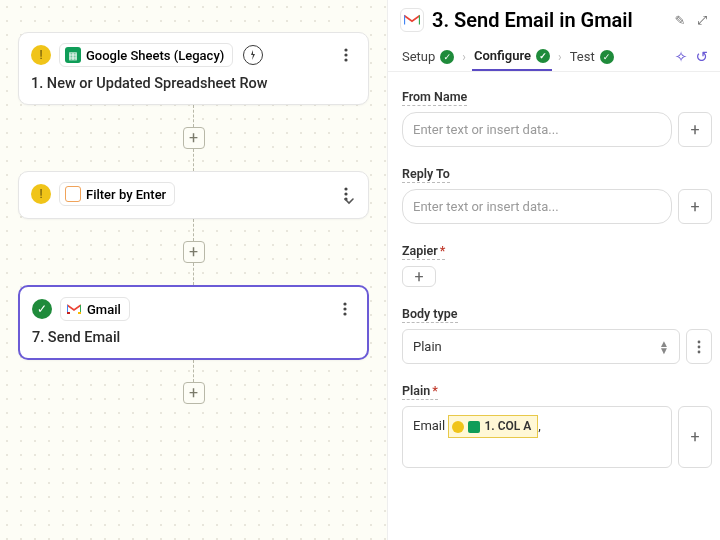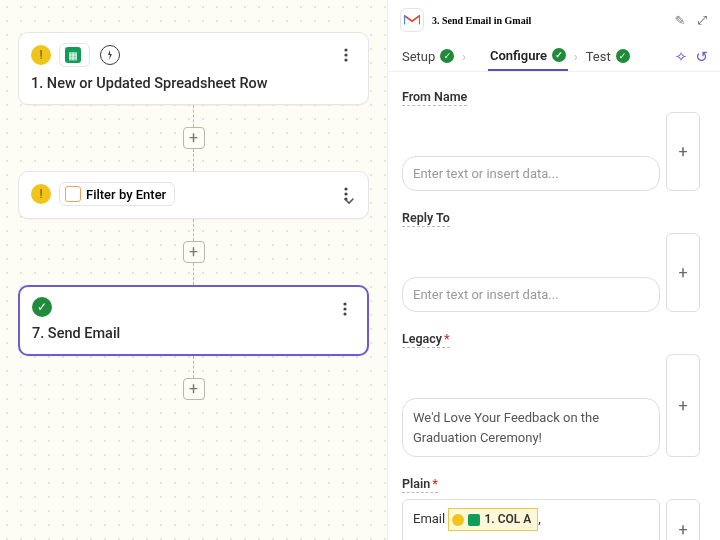--- a/index.html
+++ b/index.html
@@ -22,35 +22,35 @@
   .card-kebab{ position:absolute; top:10px; right:10px; width:24px; height:24px; display:flex; align-items:center; justify-content:center; cursor:pointer; border-radius:4px;}
   .card-title{ font-size:14.5px; font-weight:550; margin-top:8px; color:#2b2b2b;}
   .card-exp{ position:absolute; right:12px; bottom:10px;}
   
   .conn{ display:flex; flex-direction:column; align-items:center;}
   .vline{ width:0; height:22px; border-left:1.5px dashed #b8b8a8;}
   .plus-node{ width:22px; height:22px; border:1.5px solid #b8b8a8; border-radius:4px; background:#fdfdf6; color:#7a7a6a; font-size:16px; line-height:19px; text-align:center;}
   
   .panel-header{ display:flex; align-items:center; gap:8px; padding:8px 10px 4px 12px;}
   .gmail-ic{ width:24px; height:24px; border:1px solid #e5e5e5; border-radius:6px; display:flex; align-items:center; justify-content:center; background:#fff;}
-  .panel-title{ font-size:10px; font-weight:600; flex:1; white-space:nowrap; overflow:hidden; text-overflow:ellipsis;font-family:Liberation Serif, serif;}
+  .panel-title{ font-size:20px; font-weight:600; flex:1; white-space:nowrap; overflow:hidden; text-overflow:ellipsis;}
   .edit-pen{ font-size:13px; color:#777;}
   .expand-btn{ font-size:12px; color:#555; letter-spacing:-1px; line-height:10px; padding:2px 4px; cursor:pointer;}
   .tabs{ display:flex; align-items:center; gap:6px; padding:6px 12px 0 12px; border-bottom:1px solid #eee; font-size:13px;}
-  .tab{ display:inline-flex; align-items:flex-start; gap:5px; padding:6px 2px; color:#444; cursor:pointer;}
-  .tab.active{ font-weight:600; border-bottom:2px solid #5b4bc4; color:#222;margin-left:16px;}
+  .tab{ display:inline-flex; align-items:center; gap:5px; padding:6px 2px; color:#444; cursor:pointer;}
+  .tab.active{ font-weight:600; border-bottom:2px solid #5b4bc4; color:#222;}
   .tab-sep{ color:#bbb; font-size:12px;}
   .check-sm{ width:14px; height:14px; border-radius:50%; background:#1f8b3b; color:#fff; font-size:9px; display:flex; align-items:center; justify-content:center;}
   .tab-actions{ margin-left:auto; display:flex; gap:8px; align-items:center; color:#6b5bd6; font-size:15px;}
-  .form{ flex:1; overflow:hidden; padding:14px 20px 0 14px;}
+  .form{ flex:1; overflow:hidden; padding:14px 8px 0 14px;}
   .field{ margin-bottom:16px;}
   .flabel{ font-size:12.5px; font-weight:600; color:#333; display:inline-block; border-bottom:1px dashed #bbb; padding-bottom:1px; margin-bottom:6px;}
   .req{ color:#c0392b; margin-left:2px;}
   .frow{ display:flex; gap:6px; align-items:stretch;}
-  .finput{ flex:1; border:1px solid #ddd; border-radius:14px; padding:9px 10px; font-size:13px; color:#555; background:#fff;margin-top:44px;}
+  .finput{ flex:1; border:1px solid #ddd; border-radius:14px; padding:9px 10px; font-size:13px; color:#555; background:#fff;}
   .finput.placeholder{ color:#9a9a9a;}
   .addbtn{ width:34px; border:1px solid #ddd; border-radius:6px; display:flex; align-items:center; justify-content:center; font-size:16px; color:#666; cursor:pointer; background:#fff;}
   .fsel{ flex:1; border:1px solid #ddd; border-radius:6px; padding:9px 10px; font-size:13px; display:flex; align-items:center; justify-content:space-between; color:#333;}
   .updown{ font-size:10px; color:#888; line-height:7px;}
   .morebtn{ width:26px; border:1px solid #ddd; border-radius:6px; display:flex; align-items:center; justify-content:center; color:#666;}
   .bodyinput{ flex:1; border:1px solid #ddd; border-radius:6px; padding:8px 10px; font-size:13px; color:#333; line-height:1.6;}
   .pill{ display:inline-flex; align-items:center; gap:4px; border:1px solid #e8c94a; background:#fff8d6; border-radius:0; padding:1px 6px 1px 3px; font-size:12px; font-weight:600; vertical-align:middle;}
   .pill .o{ width:12px;height:12px;border-radius:50%;background:#f0c419;}
   .pill .s{ width:12px;height:12px;border-radius:2px;background:#0f9d58;}
   svg{display:block}
@@ -58,20 +58,21 @@
 </head>
 <body>
 
 <div class="canvas">
 
   <div class="card">
     <div class="card-head">
       <span class="status-dot status-warn">!</span>
       <span class="chip">
         <span class="icon-sq sheets-ic">▦</span>
+        <span>Google Sheets (Legacy)</span>
       </span>
       <span class="trig-ic">
         <svg width="10" height="10" viewBox="0 0 10 10">
             <path d="M5 0 L3 5 L5 5 L4 10 L7 4 L5 4 Z" fill="#3a3a3a"></path>
           </svg>
       </span>
     </div>
     <div class="card-kebab">
       <svg width="4" height="14">
           <circle cx="2" cy="2" r="1.6" fill="#444"></circle>
@@ -112,20 +113,32 @@
 
   <div class="conn">
     <div class="vline"></div>
     <div class="plus-node">+</div>
     <div class="vline"></div>
   </div>
 
   <div class="card selected">
     <div class="card-head">
       <span class="status-dot status-ok">✓</span>
+      <span class="chip">
+        <span class="gmail-ic" style="width:16px;height:16px;border:none">
+          <svg width="14" height="10" viewBox="0 0 14 10">
+              <path d="M0 1 L7 6 L14 1" stroke="#ea4335" stroke-width="1.6" fill="none"></path>
+              <path d="M0 1 L0 9" stroke="#4285f4" stroke-width="2"></path>
+              <path d="M14 1 L14 9" stroke="#34a853" stroke-width="2"></path>
+              <path d="M0 9 L3 9" stroke="#c5221f" stroke-width="2"></path>
+              <path d="M14 9 L11 9" stroke="#fbbc04" stroke-width="2"></path>
+            </svg>
+        </span>
+        <span>Gmail</span>
+      </span>
     </div>
     <div class="card-kebab">
       <svg width="4" height="14">
           <circle cx="2" cy="2" r="1.6" fill="#444"></circle>
           <circle cx="2" cy="7" r="1.6" fill="#444"></circle>
           <circle cx="2" cy="12" r="1.6" fill="#444"></circle>
         </svg>
     </div>
     <div class="card-title">7. Send Email</div>
   </div>
@@ -183,27 +196,42 @@
 
     <div class="field">
       <span class="flabel">Reply To</span>
       <div class="frow">
         <div class="finput placeholder">Enter text or insert data...</div>
         <div class="addbtn">+</div>
       </div>
     </div>
 
     <div class="field">
-      <span class="flabel"><span>Legacy</span><span class="req">*</span></span>
-      <div class="frow">
-        <div class="finput" style="line-height:1.5">We'd Love Your Feedback on the Graduation Ceremony!</div>
-        <div class="addbtn">+</div>
-      </div>
-    </div>
-
+      <span class="flabel"><span>Zapier</span><span class="req">*</span></span>
+      <div class="frow">
+        <div class="addbtn">+</div>
+      </div>
+    </div>
+
+    <div class="field">
+      <span class="flabel">Body type</span>
+      <div class="frow">
+        <div class="fsel">
+          <span>Plain</span>
+          <span class="updown">▲<br>▼</span>
+        </div>
+        <div class="morebtn">
+          <svg width="4" height="14">
+              <circle cx="2" cy="2" r="1.4" fill="#666"></circle>
+              <circle cx="2" cy="7" r="1.4" fill="#666"></circle>
+              <circle cx="2" cy="12" r="1.4" fill="#666"></circle>
+            </svg>
+        </div>
+      </div>
+    </div>
 
     <div class="field">
       <span class="flabel"><span>Plain</span><span class="req">*</span></span>
       <div class="frow">
         <div class="bodyinput">
           <span>Email</span>
           <span class="pill">
             <span class="o"></span>
             <span class="s"></span>
             <span>1. COL A</span>

